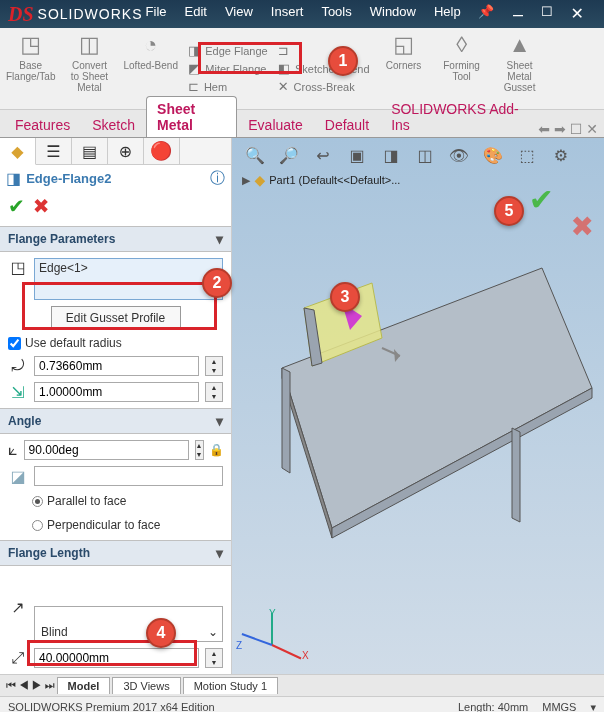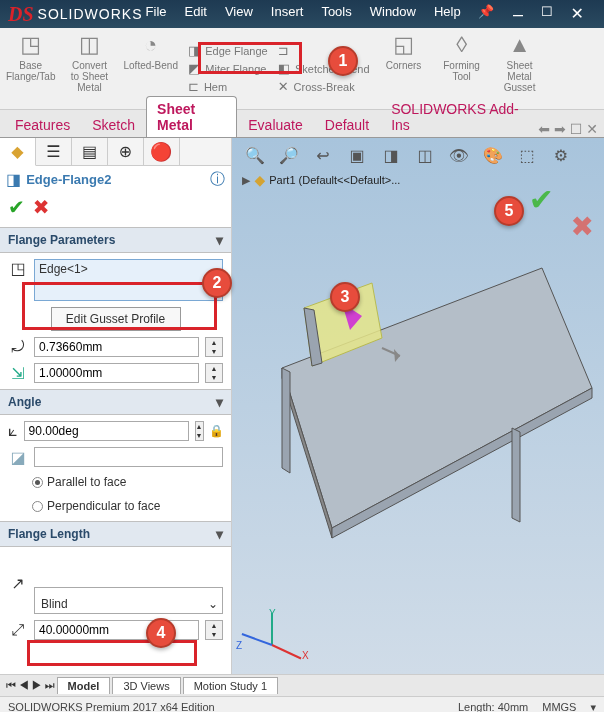--- a/index.html
+++ b/index.html
@@ -50,21 +50,21 @@
 .btn-wide { width: 130px; padding: 4px 0; margin: 0 auto; text-align: center; border: 1px solid #999; background: #f8f8f8; font-size: 12px; cursor: pointer; }
 .chk-row { display: flex; align-items: center; gap: 4px; font-size: 12px; }
 .val-row { display: flex; align-items: center; gap: 6px; }
 .val-icon { font-size: 16px; width: 20px; text-align: center; }
 .val-input { flex: 1; padding: 2px 4px; border: 1px solid #aaa; text-align: left; font-size: 12px; }
 .spinner { width: 18px; height: 20px; display: flex; flex-direction: column; border: 1px solid #aaa; }
 .spinner div { flex: 1; text-align: center; font-size: 7px; line-height: 9px; background: #f0f0f0; cursor: pointer; }
 .radio-row { display: flex; align-items: center; gap: 4px; padding: 2px 0 2px 24px; font-size: 12px; }
 .radio { width: 11px; height: 11px; border: 1px solid #888; border-radius: 50%; display: inline-flex; align-items: center; justify-content: center; }
 .radio.sel::after { content: ""; width: 5px; height: 5px; background: #555; border-radius: 50%; }
-.sel-combo { flex: 1; border: 1px solid #aaa; padding: 9px 4px 2px 6px; display: flex; justify-content: space-between; align-items: center; background: #fff; font-size: 12px; margin-top: 34px; }
+.sel-combo { flex: 1; border: 1px solid #aaa; padding: 18px 4px 2px 6px; display: flex; justify-content: space-between; align-items: center; background: #fff; font-size: 12px; margin-top: 34px; }
 
 .viewport { flex: 1; background: linear-gradient(#a8c4dc, #d0dce8); position: relative; overflow: hidden; }
 .vp-toolbar { position: absolute; top: 6px; left: 10px; right: 10px; display: flex; gap: 8px; flex-wrap: wrap; }
 .vp-tool { width: 26px; height: 22px; display: flex; align-items: center; justify-content: center; font-size: 16px; color: #555; cursor: pointer; }
 .tree-chip { position: absolute; top: 34px; left: 10px; display: flex; align-items: center; gap: 4px; font-size: 11px; color: #222; }
 .tree-arrow { color: #555; font-size: 11px; }
 .tree-icon { font-size: 14px; color: #d4a332; }
 
 .big-ok { position: absolute; top: 44px; right: 50px; font-size: 30px; color: #4bb84b; }
 .big-cancel { position: absolute; top: 72px; right: 10px; font-size: 28px; color: #d47272; }
@@ -201,20 +201,24 @@
     <div class="section-head">
       <span>Flange Parameters</span>
         <span class="toggle">▾</span>
     </div>
     <div class="section-body">
       <div class="sel-box">
         <span class="val-icon">◳</span>
         <div class="sel-list">Edge&lt;1&gt;</div>
       </div>
       <div class="btn-wide">Edit Gusset Profile</div>
+      <label class="chk-row">
+          <input type="checkbox" checked="" style=""> 
+          <span>Use default radius</span>
+        </label>
       <div class="val-row">
         <span class="val-icon">⤾</span>
         <input class="val-input" value="0.73660mm" style="">
         <div class="spinner">
             <div>▲</div>
             <div>▼</div>
           </div>
       </div>
       <div class="val-row">
         <span class="val-icon" style="color:#2a8">⇲</span>

